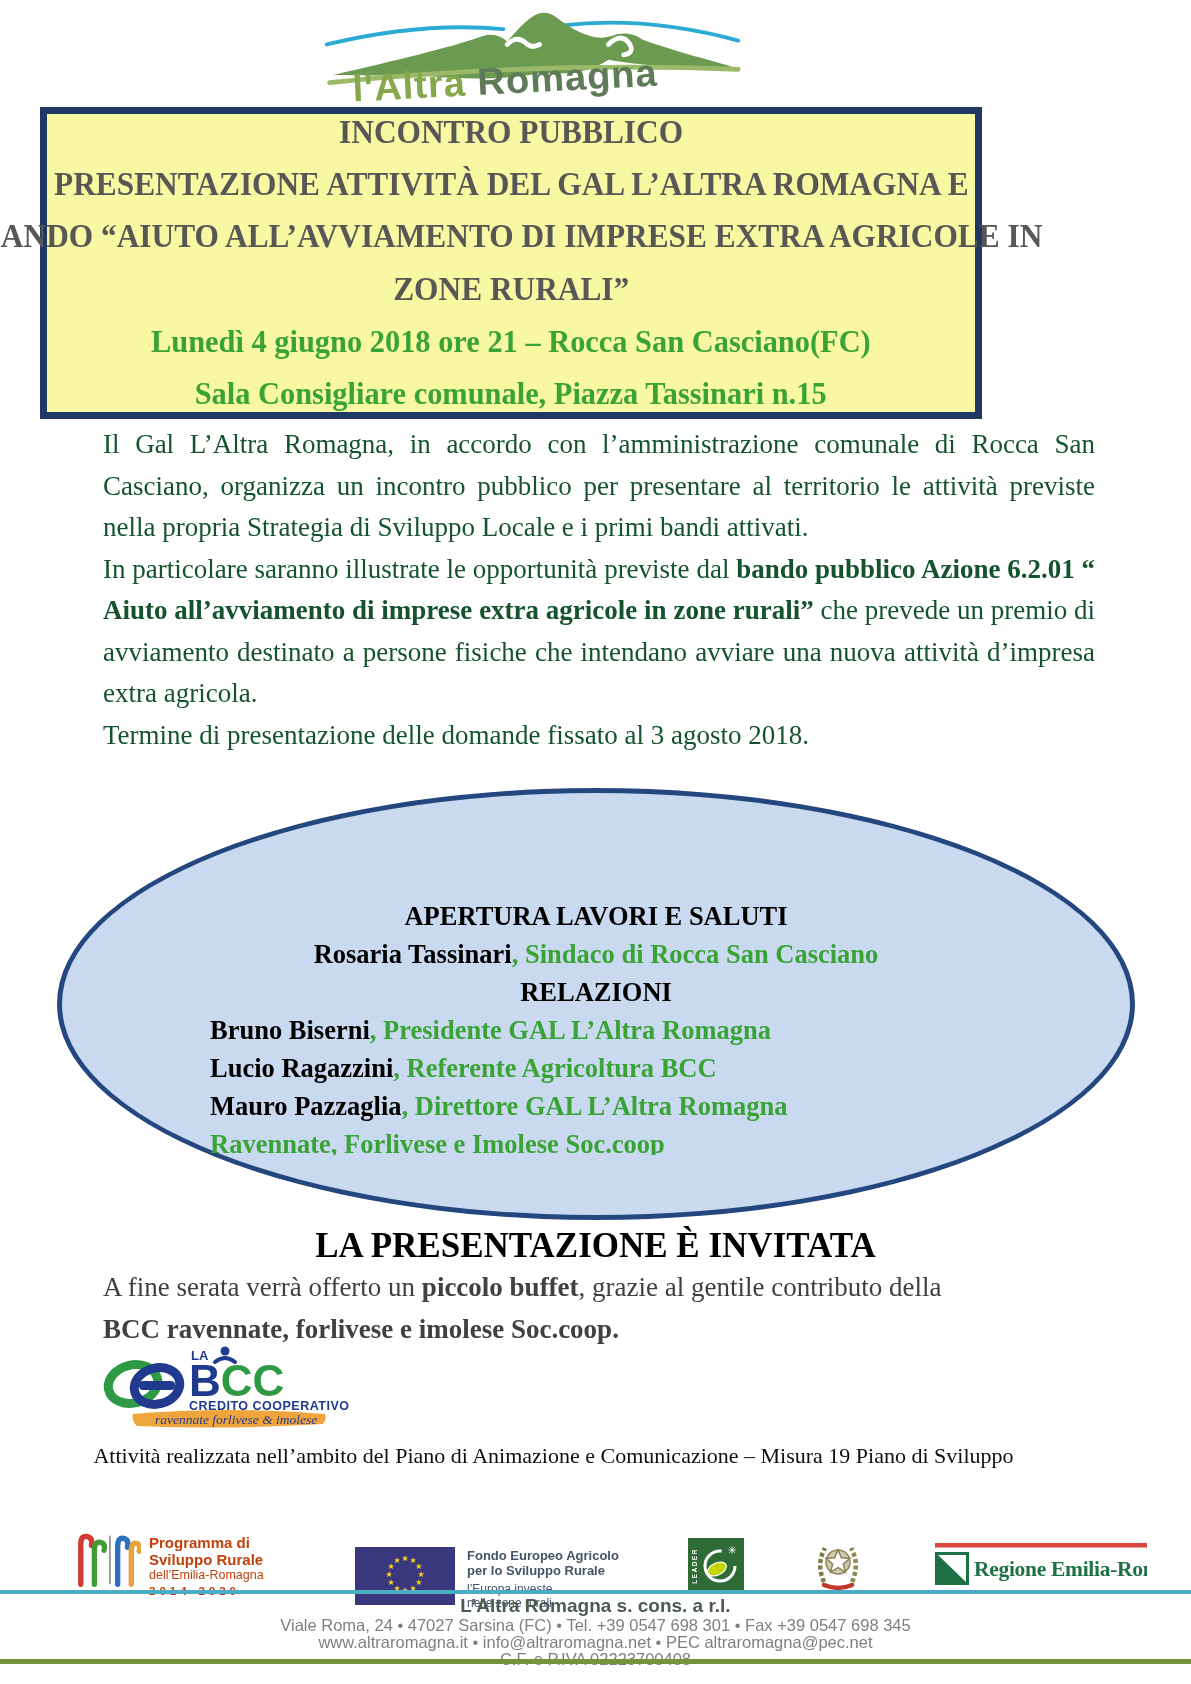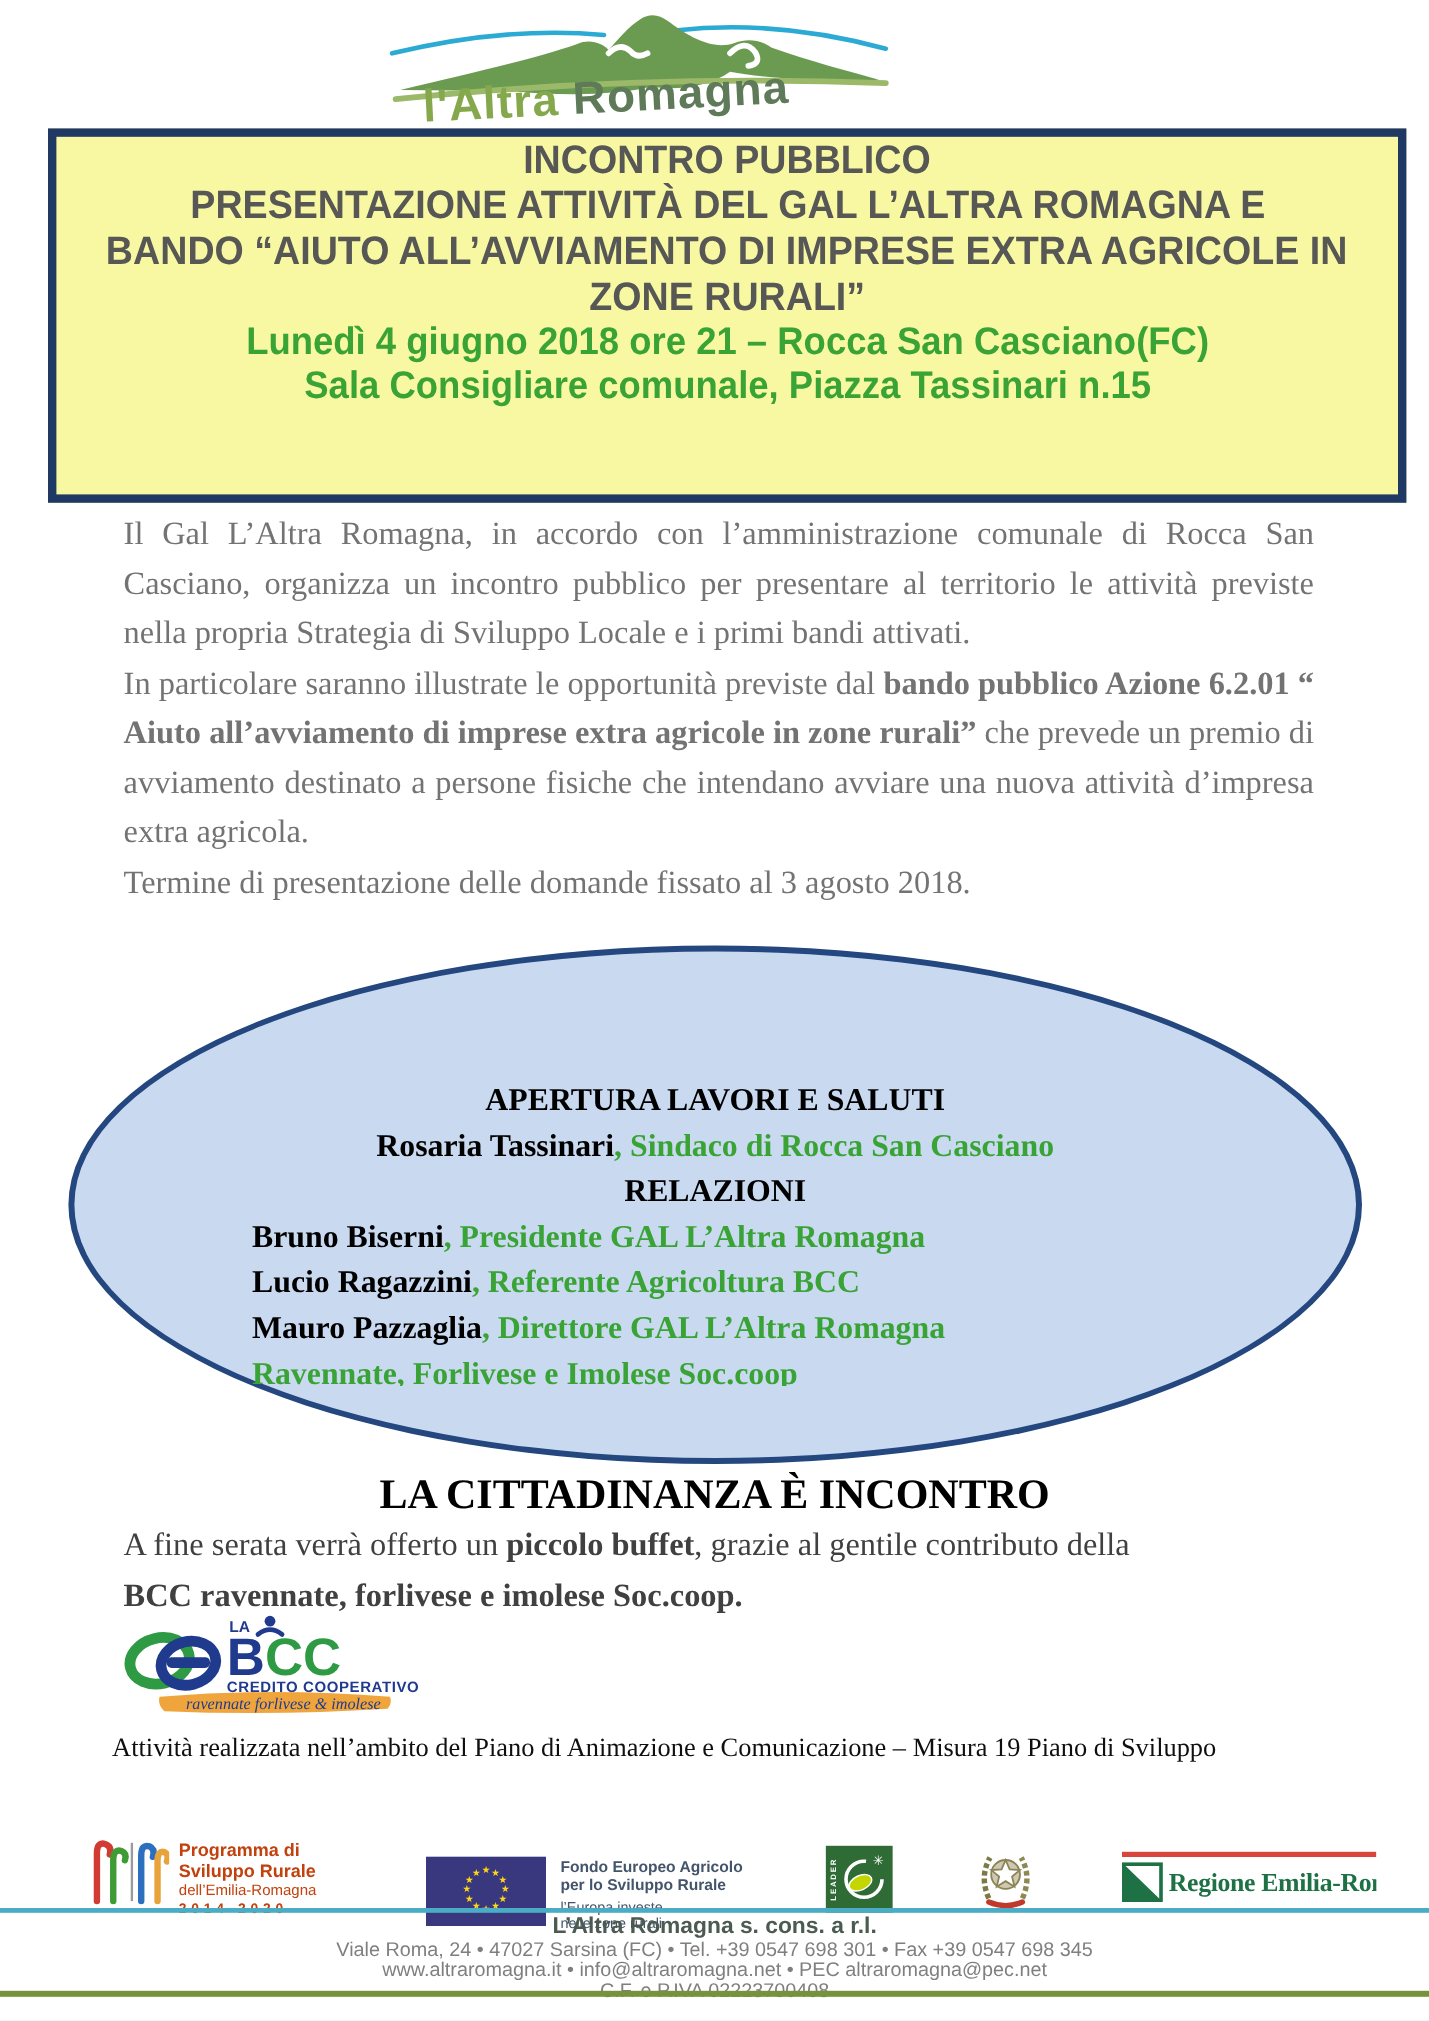--- a/index.html
+++ b/index.html
@@ -4,30 +4,30 @@
 <style>
   html,body{margin:0;padding:0;background:#e8e8e8;}
   .page{position:relative;width:1191px;height:1684px;background:#ffffff;margin:0 auto;
         font-family:"Liberation Serif",serif;overflow:hidden;}
   .page *{box-sizing:border-box;}
 
   
   .brand-logo{position:absolute;left:322px;top:4px;}
 
   
-  .title-box{position:absolute;left:40px;top:107px;width:1132px;height:312px;
+  .title-box{position:absolute;left:40px;top:107px;width:942px;height:312px;
              background:#F8F8A3;border:7px solid #1F3864;
-             display:flex;flex-direction:column;justify-content:flex-start;align-items:center;
-             font-family:Liberation Sans, sans-serif;font-weight:bold;}
+             display:flex;flex-direction:column;justify-content:space-between;align-items:center;
+             font-family:Liberation Serif, serif;font-weight:bold;}
   .tb-line{color:#575756;font-size:33px;white-space:nowrap;transform:scaleX(.95);}
   .tb-green{color:#3AA335;font-size:32px;}
 
   
   .body-text{position:absolute;left:103px;top:424px;width:992px;
-             font-size:27px;line-height:41.5px;color:#737373;text-align:justify;}
+             font-size:27px;line-height:41.5px;color:#14532d;text-align:justify;}
   .body-text p{margin:0;}
   .body-text .nojust{text-align:left;}
   b{font-weight:bold;}
 
   
   .ellipse{position:absolute;left:57px;top:788px;width:1078px;height:432px;
            background:#C9DAF0;border:5px solid #24477F;border-radius:50%;}
   .el-content{position:absolute;top:104px;left:0;width:100%;}
   .el-line{font-size:26.5px;line-height:38px;font-weight:bold;color:#000;}
   .el-center{text-align:center;}
@@ -117,21 +117,21 @@
       <div class="el-line el-center">APERTURA LAVORI E SALUTI</div>
       <div class="el-line el-center"><span>Rosaria Tassinari</span><span class="green">, Sindaco di Rocca San Casciano</span></div>
       <div class="el-line el-center">RELAZIONI</div>
       <div class="el-line el-left"><span>Bruno Biserni</span><span class="green">, Presidente GAL L’Altra Romagna</span></div>
       <div class="el-line el-left"><span>Lucio Ragazzini</span><span class="green">, Referente Agricoltura BCC</span></div>
       <div class="el-line el-left"><span>Mauro Pazzaglia</span><span class="green">, Direttore GAL L’Altra Romagna</span></div>
       <div class="el-line el-left el-clip"><span class="green">Ravennate, Forlivese e Imolese Soc.coop</span></div>
     </div>
   </div>
 
-  <div class="invite-heading">LA CITTADINANZA È INCONTRO</div>
+  <div class="invite-heading">LA PRESENTAZIONE È INVITATA</div>
   <div class="invite-para"><span>A fine serata verrà offerto un </span><b>piccolo buffet</b><span>, grazie al gentile contributo della</span><br><b>BCC ravennate, forlivese e imolese Soc.coop.</b></div>
 
   <svg class="bcc-logo" width="260" height="84" viewBox="0 0 260 84">
     <g>
       <ellipse cx="30" cy="40" rx="25" ry="19" fill="none" stroke="#2E9B44" stroke-width="9" transform="rotate(-14 30 40)"></ellipse>
       <ellipse cx="54" cy="42" rx="23" ry="18" fill="none" stroke="#203B8E" stroke-width="9" transform="rotate(-14 54 42)"></ellipse>
       <rect x="36" y="37" width="36" height="9" rx="4" fill="#203B8E"></rect>
     </g>
     <text x="88" y="16" font-family="Liberation Sans, sans-serif" font-weight="bold" font-size="13" fill="#203B8E">LA</text>
     <g>

